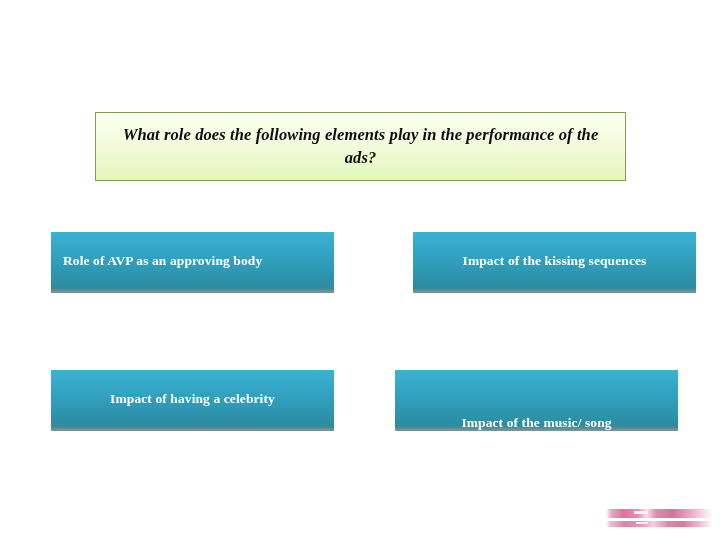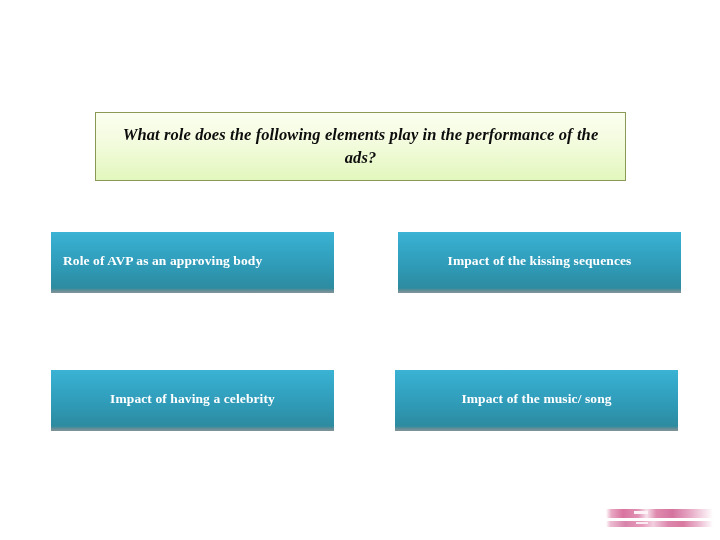--- a/index.html
+++ b/index.html
@@ -77,23 +77,23 @@
     box-sizing: border-box;
     padding: 0 12px;
     margin-top: -4px;
     letter-spacing: 0.1px;
   }
   .align-left   { text-align: left; }
   .align-center { text-align: center; }
 
   
   .pos-r1c1 { left: 51px;  top: 212px; }
-  .pos-r1c2 { left: 398px; top: 212px; }
+  .pos-r1c2 { left: 413px; top: 212px; }
   .pos-r2c1 { left: 51px;  top: 350px; }
-  .pos-r2c2 { left: 395px; top: 350px; }
+  .pos-r2c2 { left: 395px; top: 350px; align-items: flex-end; }
 
   
   .pink-artifact {
     position: absolute;
     left: 606px;
     top: 486px;
     width: 107px;
     height: 24px;
     overflow: hidden;
   }

